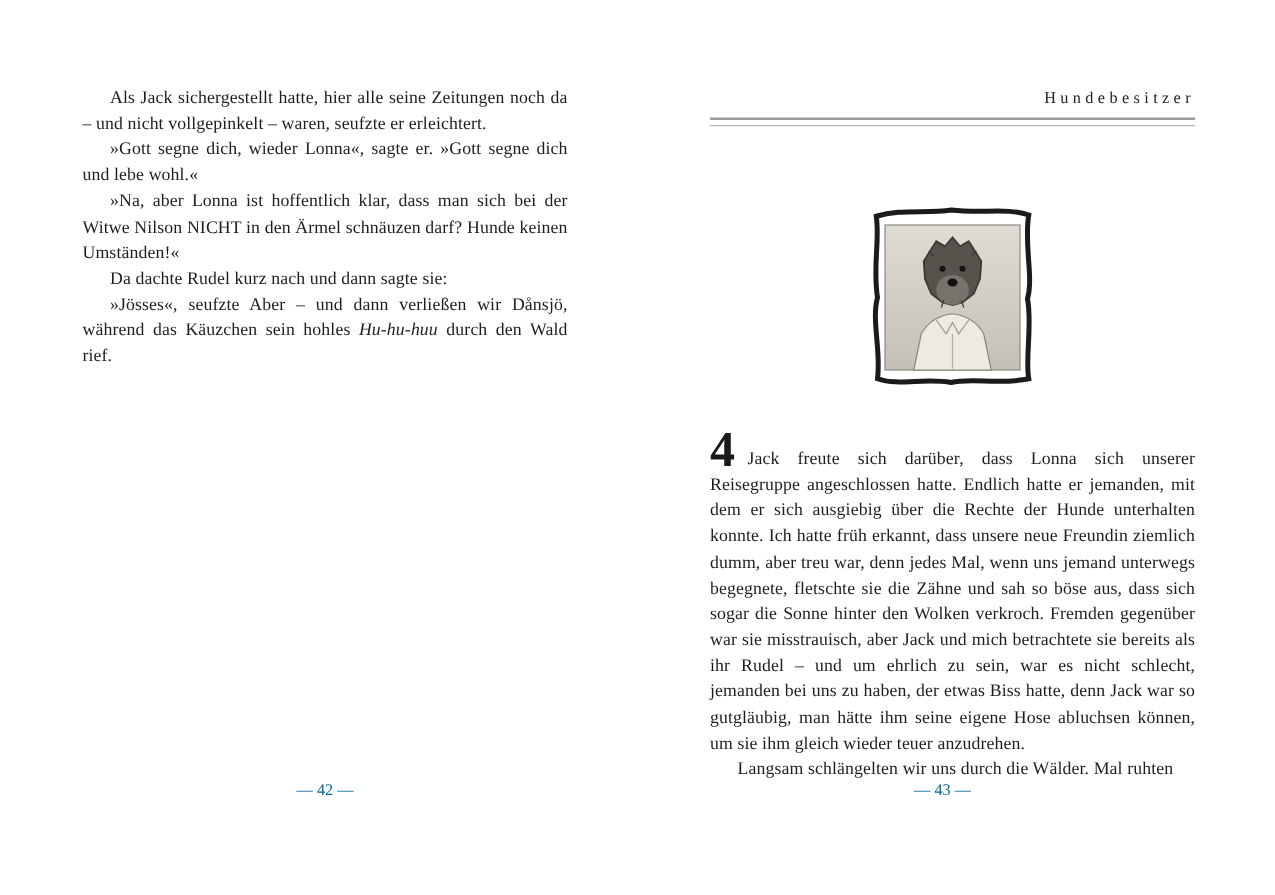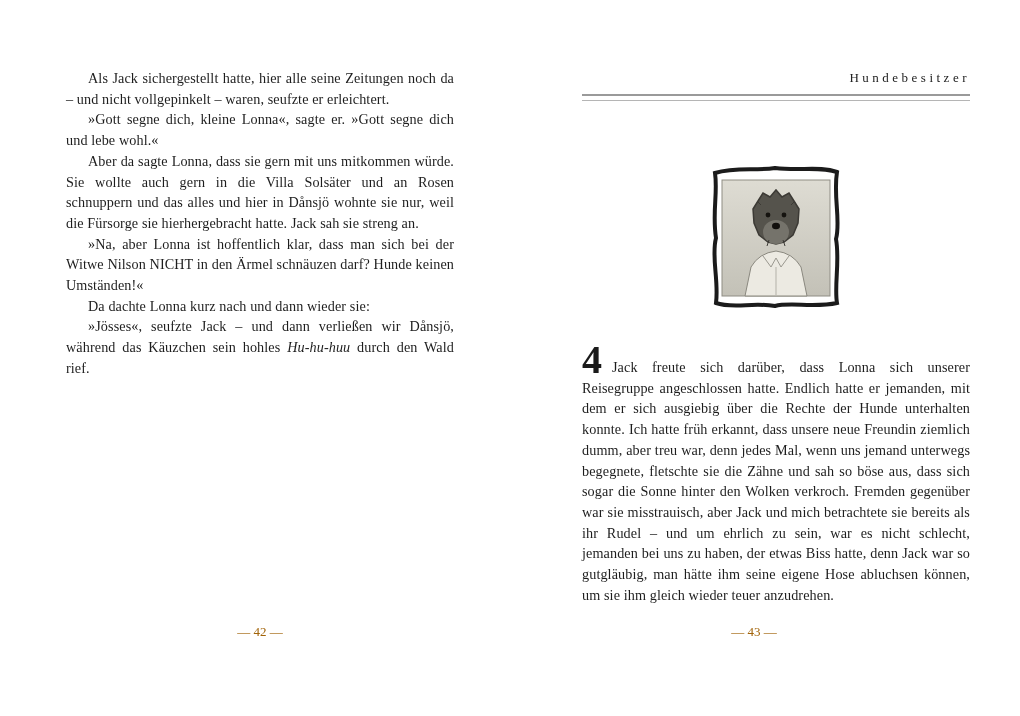--- a/index.html
+++ b/index.html
@@ -14,21 +14,21 @@
     font-family: "Liberation Serif", "DejaVu Serif", serif;
     color: #1d1d1d;
     overflow: hidden;
   }
   .page-col {
     position: absolute;
     top: 68px;
     width: 388px;
   }
   .left-col  { left: 66px; }
-  .right-col { left: 568px; margin-left: 14px; }
+  .right-col { left: 568px; }
 
   .para {
     margin: 0;
     font-size: 14.2px;
     line-height: 20.7px;
     text-align: justify;
     letter-spacing: 0.1px;
   }
   .indent { text-indent: 22px; }
 
@@ -67,39 +67,38 @@
     text-indent: 0;
     color: #1a1a1a;
   }
 
   .page-number {
     position: absolute;
     top: 624px;
     width: 388px;
     text-align: center;
     font-size: 13px;
-    color: #a16207;
+    color: #0369a1;
   }
   .page-number.left-num  { left: 66px; }
   .page-number.right-num { left: 560px; }
 
   em { }
 </style>
 </head>
 <body>
 
 <div>
 
   <div class="page-col left-col">
     <p class="para indent">Als Jack sichergestellt hatte, hier alle seine Zeitungen noch da – und nicht vollgepinkelt – waren, seufzte er erleichtert.</p>
-    <p class="para indent">»Gott segne dich, kleine Lonna«, sagte er. »Gott segne dich und lebe wohl.«</p>
-    <p class="para indent">Aber da sagte Lonna, dass sie gern mit uns mitkommen würde. Sie wollte auch gern in die Villa Solsäter und an Rosen schnuppern und das alles und hier in Dånsjö wohnte sie nur, weil die Fürsorge sie hierhergebracht hatte. Jack sah sie streng an.</p>
+    <p class="para indent">»Gott segne dich, wieder Lonna«, sagte er. »Gott segne dich und lebe wohl.«</p>
     <p class="para indent">»Na, aber Lonna ist hoffentlich klar, dass man sich bei der Witwe Nilson NICHT in den Ärmel schnäuzen darf? Hunde keinen Umständen!«</p>
-    <p class="para indent">Da dachte Lonna kurz nach und dann wieder sie:</p>
-    <p class="para indent"><span>»Jösses«, seufzte Jack – und dann verließen wir Dånsjö, während das Käuzchen sein hohles </span><em>Hu-hu-huu</em><span> durch den Wald rief.</span></p>
+    <p class="para indent">Da dachte Rudel kurz nach und dann sagte sie:</p>
+    <p class="para indent"><span>»Jösses«, seufzte Aber – und dann verließen wir Dånsjö, während das Käuzchen sein hohles </span><em>Hu-hu-huu</em><span> durch den Wald rief.</span></p>
   </div>
 
   <div class="page-col right-col">
     <div class="running-header">Hundebesitzer</div>
     <div class="header-rule"></div>
 
     <div class="figure-wrap">
       <svg width="142" height="154" viewBox="0 0 142 154">
         <defs>
           <linearGradient id="bgGrad" x1="0" y1="0" x2="0" y2="1">
@@ -128,18 +127,19 @@
 
         <ellipse cx="71" cy="65" rx="4" ry="3.2" fill="#12100d"></ellipse>
 
         <path d="M56,44 L52,40 M86,44 L90,40 M64,79 L62,85 M78,79 L80,85" stroke="#3c3a35" stroke-width="1"></path>
       </svg>
     </div>
 
     <p class="para chapter-para">
       <span class="chapter-num">4</span><span>Jack freute sich darüber, dass Lonna sich unserer Reisegruppe angeschlossen hatte. Endlich hatte er jemanden, mit dem er sich ausgiebig über die Rechte der Hunde unterhalten konnte. Ich hatte früh erkannt, dass unsere neue Freundin ziemlich dumm, aber treu war, denn jedes Mal, wenn uns jemand unterwegs begegnete, fletschte sie die Zähne und sah so böse aus, dass sich sogar die Sonne hinter den Wolken verkroch. Fremden gegenüber war sie misstrauisch, aber Jack und mich betrachtete sie bereits als ihr Rudel – und um ehrlich zu sein, war es nicht schlecht, jemanden bei uns zu haben, der etwas Biss hatte, denn Jack war so gutgläubig, man hätte ihm seine eigene Hose abluchsen können, um sie ihm gleich wieder teuer anzudrehen.</span>
     </p>
+    <p class="para indent">Langsam schlängelten wir uns durch die Wälder. Mal ruhten</p>
   </div>
 
   <div class="page-number left-num">— 42 —</div>
   <div class="page-number right-num">— 43 —</div>
 
 </div>
 
 </body></html>

